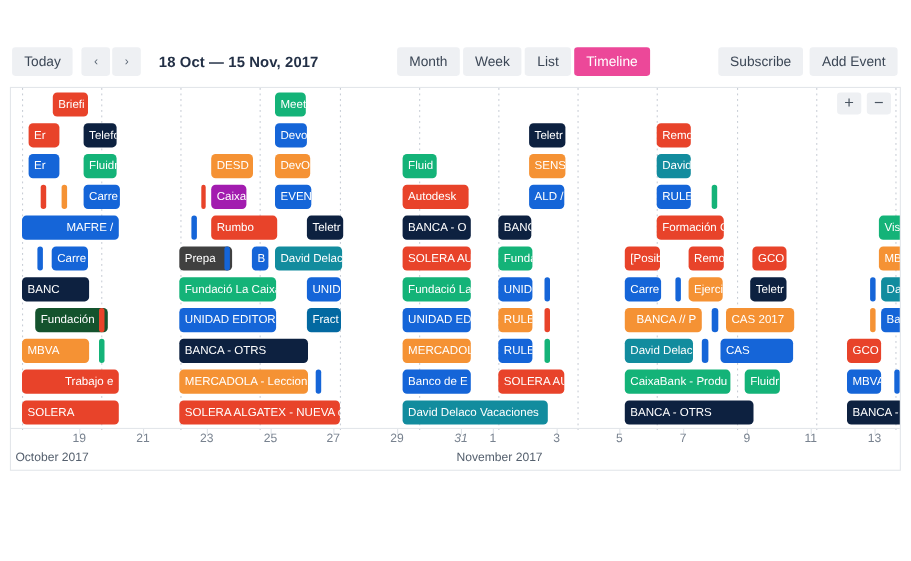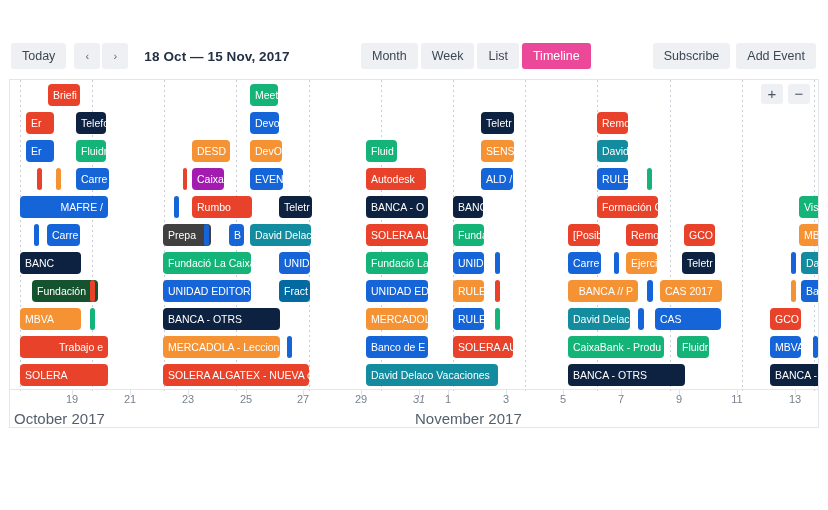--- a/index.html
+++ b/index.html
@@ -62,21 +62,21 @@
   }
   .bar.tiny{padding:0;}
   .bar.right{text-align:right;}
 
   
   .axis{position:absolute;left:0;bottom:0;width:100%;height:38px;
     border-top:1px solid #e3e6ea;box-sizing:border-box;}
   .tick{position:absolute;top:3px;font-size:11px;color:#78828f;
     transform:translateX(-50%);}
   .tickmark{position:absolute;top:0;width:1px;height:5px;background:#dfe3e8;}
-  .monthlbl{position:absolute;top:20px;font-size:15px;color:#55606e;}
+  .monthlbl{position:absolute;top:20px;font-size:11px;color:#55606e;}
 </style>
 </head>
 <body>
 
 <div class="app">
 
   <div class="toolbar">
     <div class="btn" id="today-btn">Today</div>
     <div class="nav-group">
       <div class="btn arrow">‹</div>

